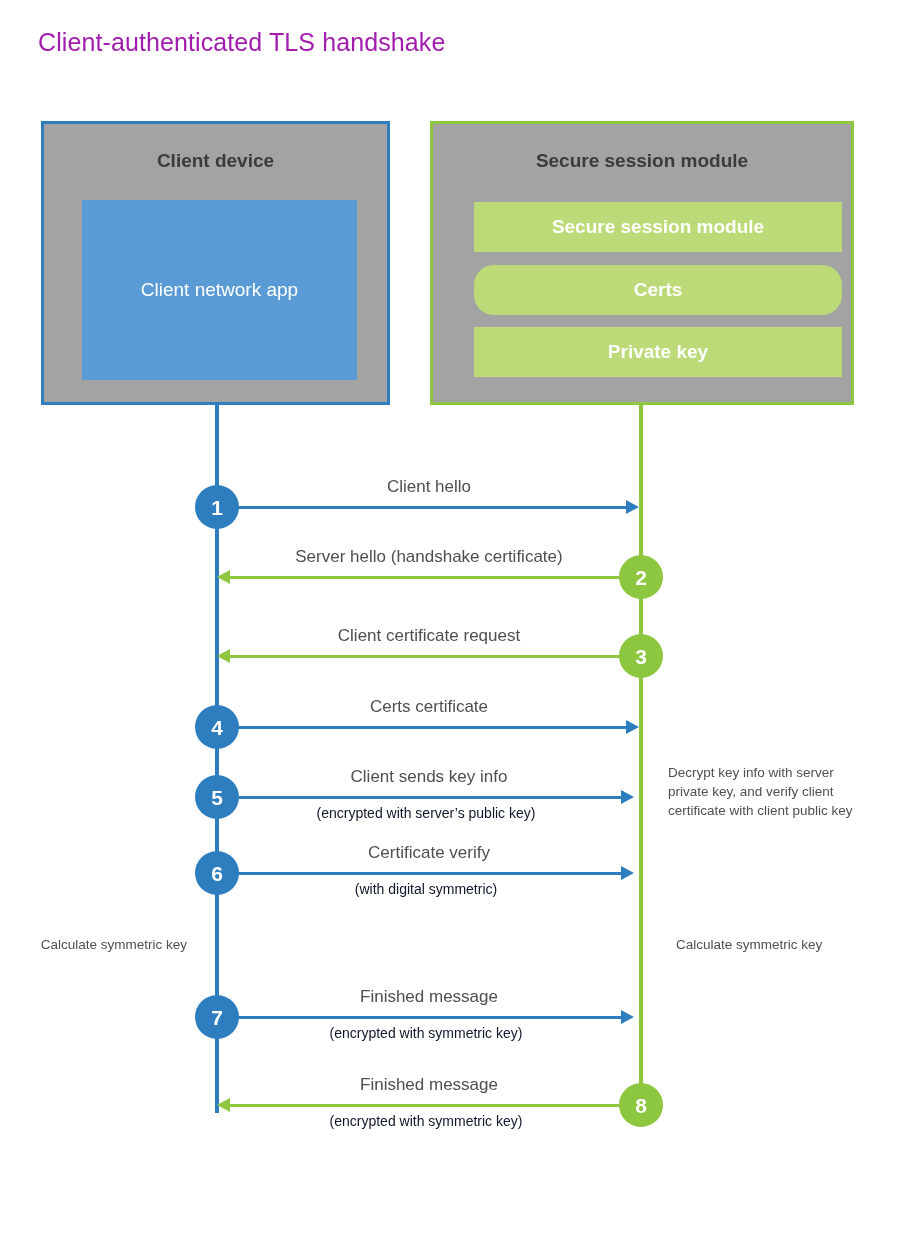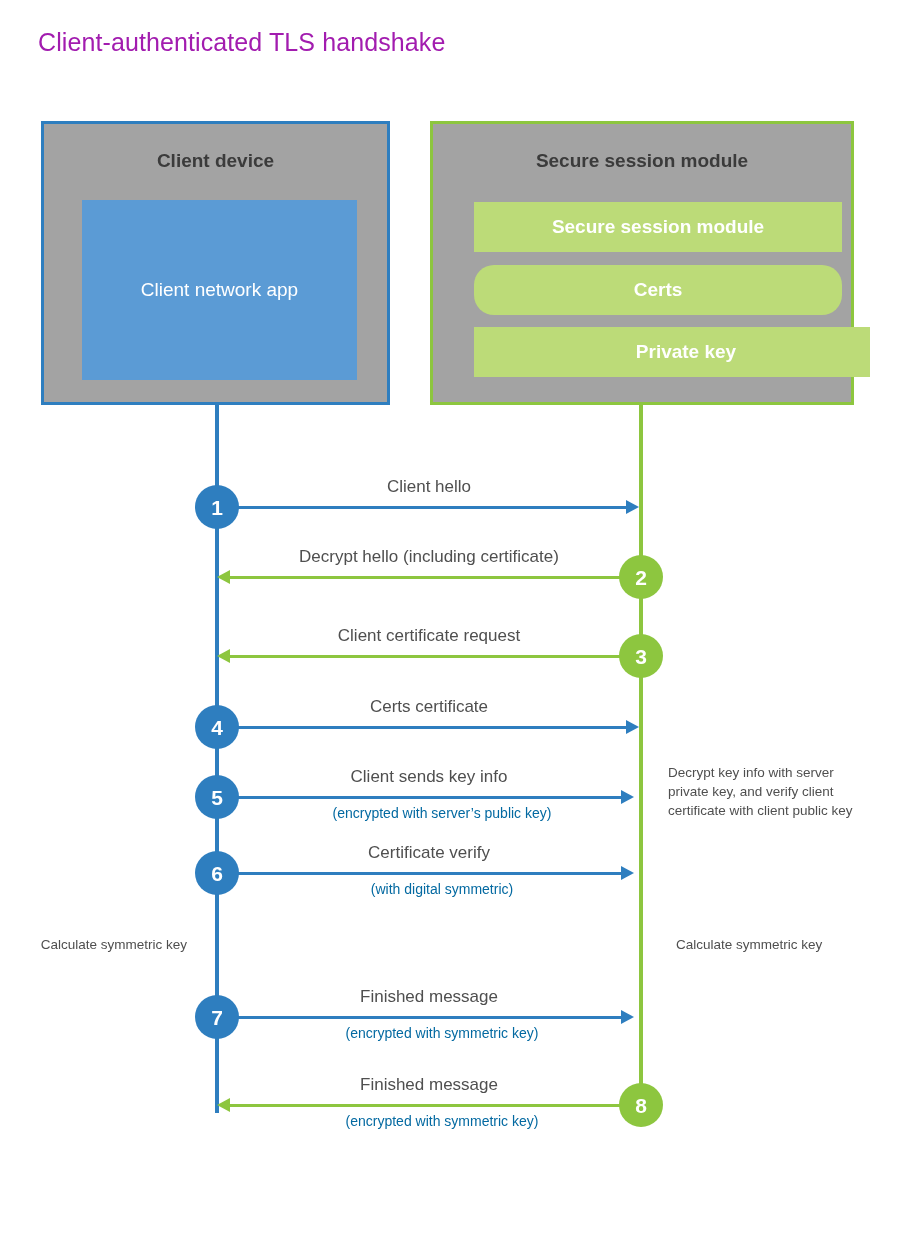--- a/index.html
+++ b/index.html
@@ -90,21 +90,21 @@
     color: #ffffff;
     font-size: 19px;
     display: flex;
     align-items: center;
     justify-content: center;
     text-align: center;
     font-weight: bold;
   }
   #server-module-0 { top: 78px; }
   #server-module-1 { top: 141px; border-radius: 20px; }
-  #server-module-2 { top: 203px; padding-left: 28px; }
+  #server-module-2 { top: 203px; }
 
   
   .lifeline {
     position: absolute;
     width: 4px;
   }
   #lifeline-client {
     left: 215px;
     top: 405px;
     height: 708px;
@@ -171,25 +171,25 @@
     left: 217px;
     width: 424px;
     text-align: center;
     font-size: 17px;
     color: #4f4f4f;
     top: -30px;
     white-space: nowrap;
   }
   .msg-sublabel {
     position: absolute;
-    left: 230px;
+    left: 214px;
     width: 424px;
     text-align: center;
     font-size: 14px;
-    color: #0369a1;
+    color: #0f172a;
     top: 8px;
     white-space: nowrap;
   }
 
   
   .side-note {
     position: absolute;
     font-size: 13.5px;
     line-height: 1.42;
     color: #4f4f4f;
@@ -240,21 +240,21 @@
   <div id="lifeline-server" class="lifeline"></div>
 
   <div class="msg" style="top:507px;">
     <div class="msg-label">Client hello</div>
     <div class="arrow-line blue" style="left:217px; width:409px;"></div>
     <div class="arrow-head right blue" style="left:626px;"></div>
     <div class="step-circle blue">1</div>
   </div>
 
   <div class="msg" style="top:577px;">
-    <div class="msg-label">Decrypt hello (including certificate)</div>
+    <div class="msg-label">Server hello (handshake certificate)</div>
     <div class="arrow-line green" style="left:230px; width:411px;"></div>
     <div class="arrow-head left green" style="left:217px;"></div>
     <div class="step-circle green">2</div>
   </div>
 
   <div class="msg" style="top:656px;">
     <div class="msg-label">Client certificate request</div>
     <div class="arrow-line green" style="left:230px; width:411px;"></div>
     <div class="arrow-head left green" style="left:217px;"></div>
     <div class="step-circle green">3</div>

